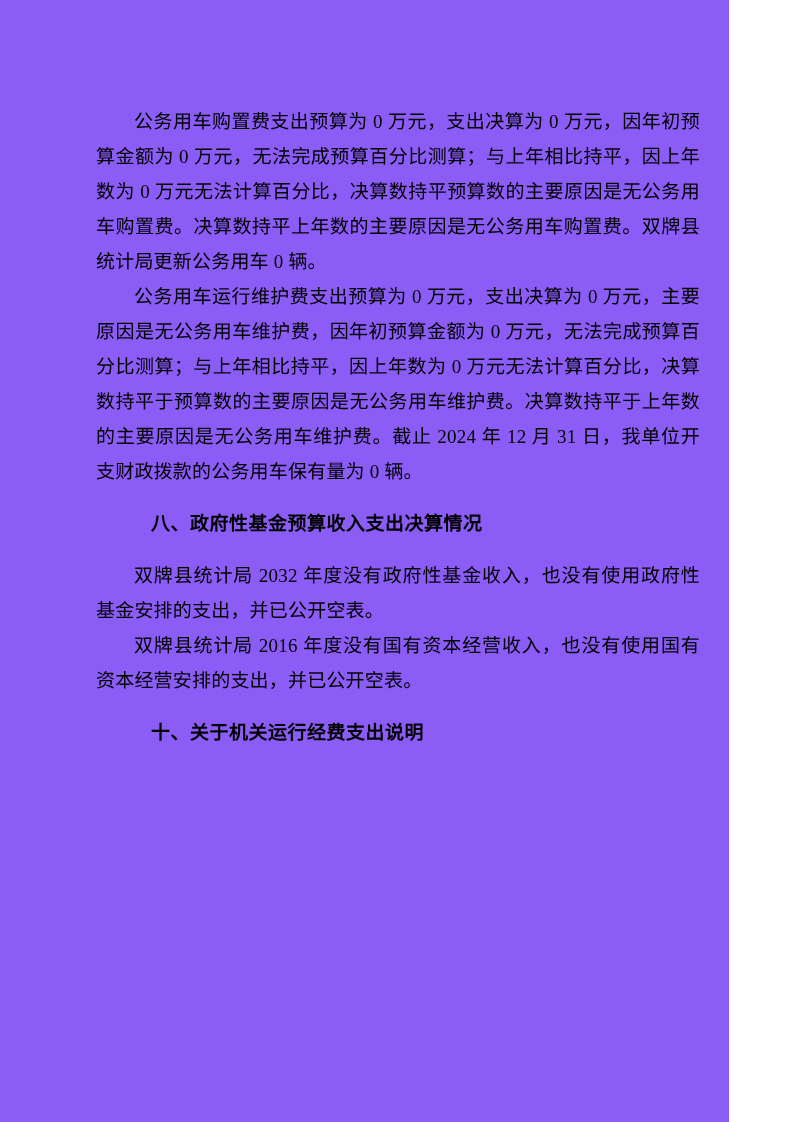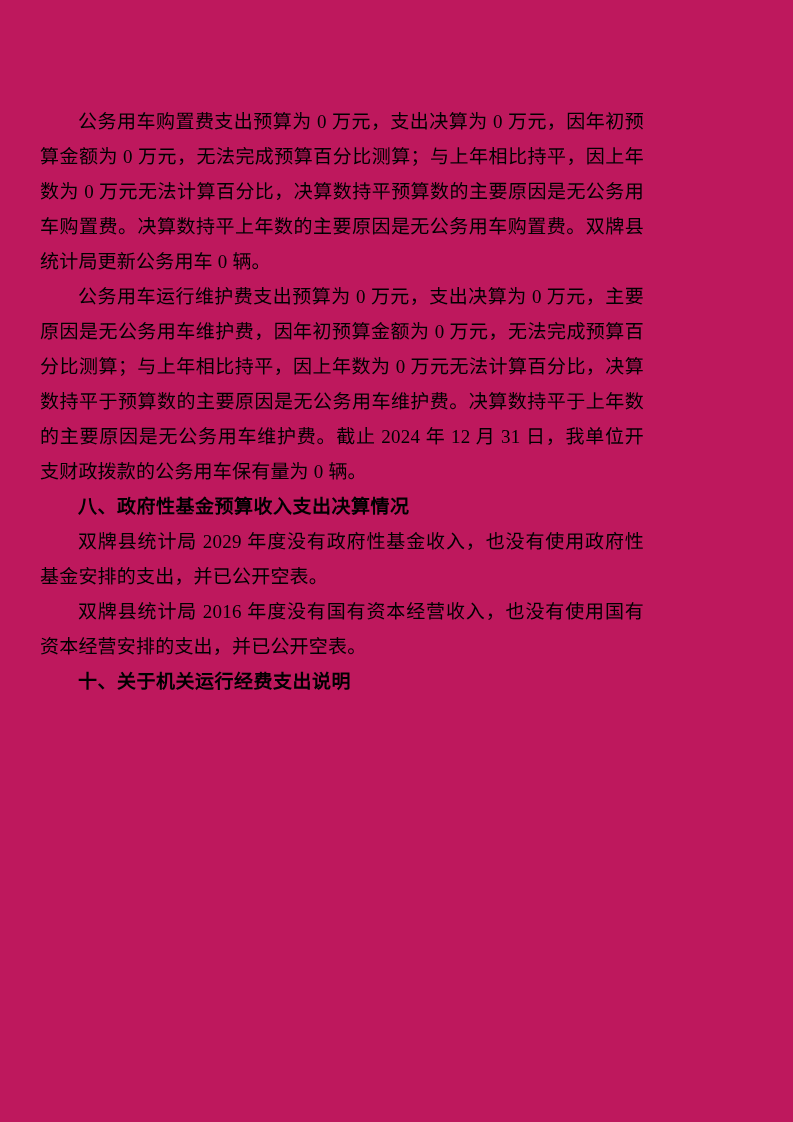--- a/index.html
+++ b/index.html
@@ -8,42 +8,42 @@
   }
   body {
     width: 793px;
     height: 1122px;
     background: #ffffff;
     overflow: hidden;
     font-family: "Liberation Serif", serif;
   }
   .page {
     box-sizing: border-box;
-    width: 793px;
+    width: 729px;
     height: 1122px;
-    padding: 104px 93px 0 40px;
-    background: #be185d;
+    padding: 104px 93px 0 96px;
+    background: #8b5cf6;
   }
   .doc-body {
     width: 604px;
   }
   .body-para {
     margin: 0;
     font-family: "Liberation Serif", serif;
     font-size: 19px;
     line-height: 35px;
     color: #000000;
     text-align: justify;
     text-align-last: left;
     text-indent: 2em;
     font-weight: 400;
     letter-spacing: 0.2px;
   }
   .section-heading {
-    margin: 0;
+    margin: 17px;
     font-family: "Liberation Sans", sans-serif;
     font-size: 19px;
     line-height: 35px;
     color: #000000;
     font-weight: 700;
     text-indent: 2em;
     text-align: left;
     letter-spacing: 0.5px;
   }
 </style>
@@ -53,21 +53,21 @@
 <div class="page">
   <div class="doc-body">
 
     <p class="body-para">公务用车购置费支出预算为 0 万元，支出决算为 0 万元，因年初预算金额为 0 万元，无法完成预算百分比测算；与上年相比持平，因上年数为 0 万元无法计算百分比，决算数持平预算数的主要原因是无公务用车购置费。决算数持平上年数的主要原因是无公务用车购置费。双牌县统计局更新公务用车 0 辆。</p>
 
     <p class="body-para">公务用车运行维护费支出预算为 0 万元，支出决算为 0 万元，主要原因是无公务用车维护费，因年初预算金额为 0 万元，无法完成预算百分比测算；与上年相比持平，因上年数为 0 万元无法计算百分比，决算数持平于预算数的主要原因是无公务用车维护费。决算数持平于上年数的主要原因是无公务用车维护费。截止 2024 年 12 月 31 日，我单位开支财政拨款的公务用车保有量为 0 辆。</p>
 
 
     <h2 class="section-heading">八、政府性基金预算收入支出决算情况</h2>
 
-    <p class="body-para">双牌县统计局 2029 年度没有政府性基金收入，也没有使用政府性基金安排的支出，并已公开空表。</p>
+    <p class="body-para">双牌县统计局 2032 年度没有政府性基金收入，也没有使用政府性基金安排的支出，并已公开空表。</p>
 
 
     <p class="body-para">双牌县统计局 2016 年度没有国有资本经营收入，也没有使用国有资本经营安排的支出，并已公开空表。</p>
 
     <h2 class="section-heading">十、关于机关运行经费支出说明</h2>
 
   </div>
 </div>
 
 </body></html>

